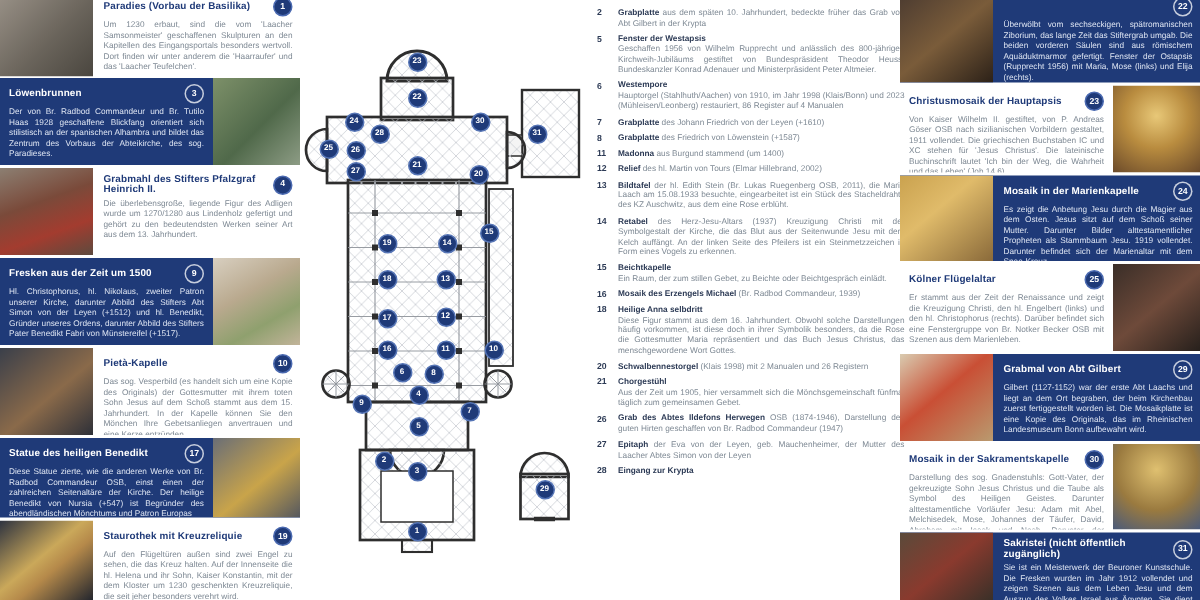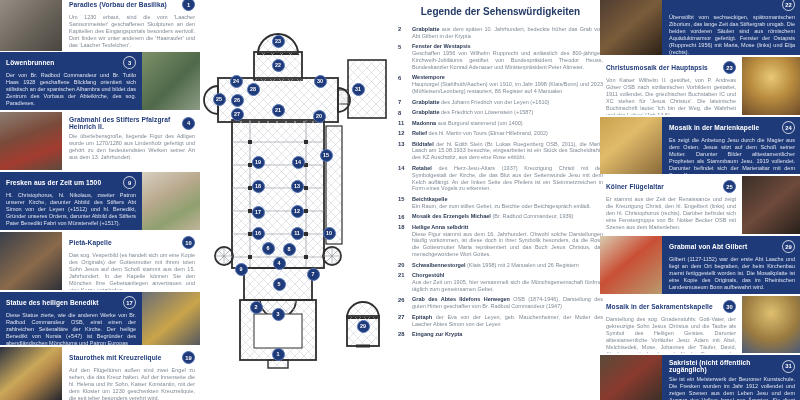--- a/index.html
+++ b/index.html
@@ -209,21 +209,20 @@
       <div class="marker" style="left: 16.5px; top: 78.5px;">25</div>
       <div class="marker" style="left: 34.5px; top: 79.5px;">26</div>
       <div class="marker" style="left: 34.5px; top: 93.5px;">27</div>
       <div class="marker" style="left: 50.5px; top: 68.5px;">28</div>
       <div class="marker" style="left: 160.5px; top: 305.5px;">29</div>
       <div class="marker" style="left: 117.5px; top: 60.5px;">30</div>
       <div class="marker" style="left: 155.5px; top: 68.5px;">31</div>
     </div>
 
   <div class="legend">
-    <div class="legend-title">Legende der Sehenswürdigkeiten</div>
     <div id="legend-items">
         <div class="li">
           <div class="ln">2</div>
           <div class="lb"><span class="lt">Grabplatte</span> aus dem späten 10. Jahrhundert, bedeckte früher das Grab von Abt Gilbert in der Krypta</div>
         </div>
         <div class="li">
           <div class="ln">5</div>
           <div class="lb"><span class="lt block">Fenster der Westapsis</span>Geschaffen 1956 von Wilhelm Rupprecht und anlässlich des 800-jährigen Kirchweih-Jubiläums gestiftet von Bundespräsident Theodor Heuss, Bundeskanzler Konrad Adenauer und Ministerpräsident Peter Altmeier.</div>
         </div>
         <div class="li">

